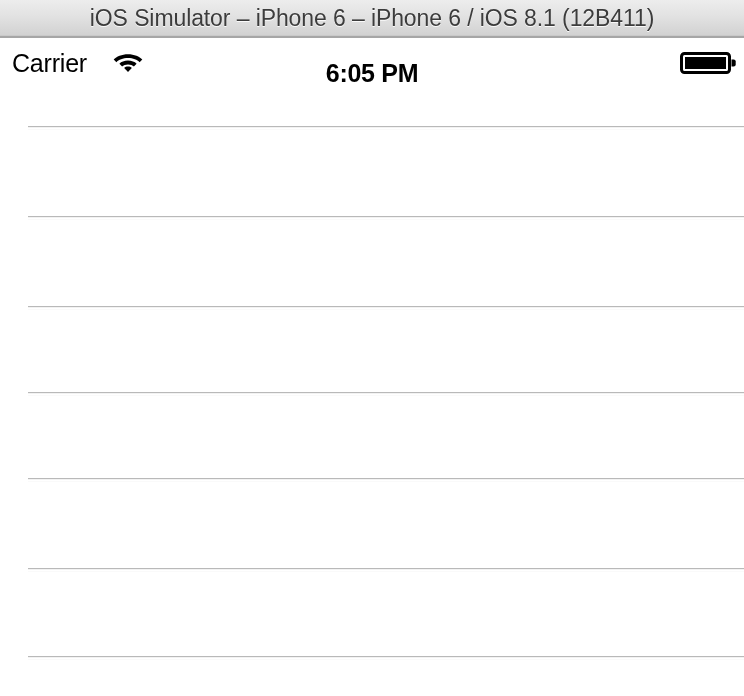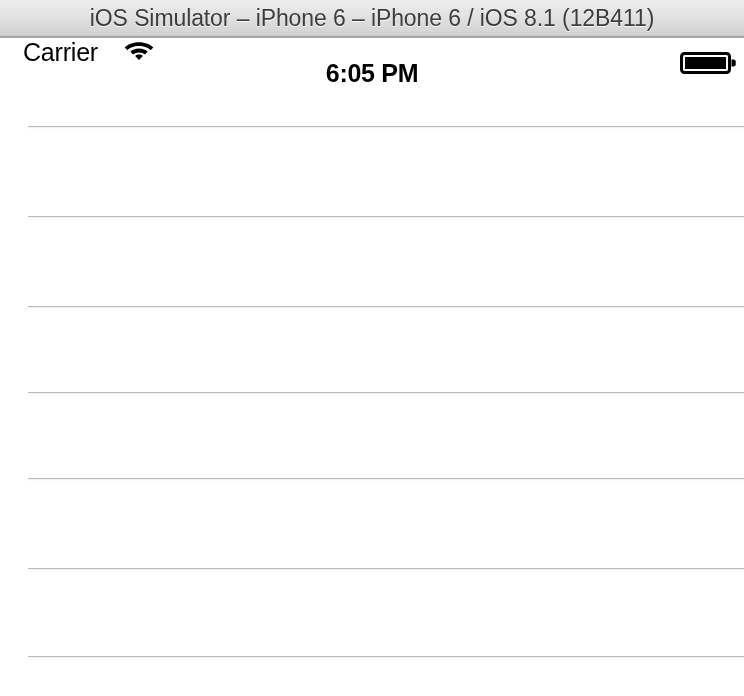--- a/index.html
+++ b/index.html
@@ -54,25 +54,25 @@
     position: absolute;
     left: 0;
     top: 40px;
     width: 744px;
     height: 46px;
     background: #ffffff;
   }
 
   .status-left {
     position: absolute;
-    left: 23px;
-    top: 0;
-    height: 46px;
-    display: flex;
-    align-items: flex-start;
+    left: 12px;
+    top: 0;
+    height: 46px;
+    display: flex;
+    align-items: center;
     gap: 26px;
   }
 
   .carrier-label {
     font-family: "Liberation Sans", sans-serif;
     font-size: 25px;
     font-weight: 400;
     color: #000000;
     letter-spacing: -0.2px;
     line-height: 1;

